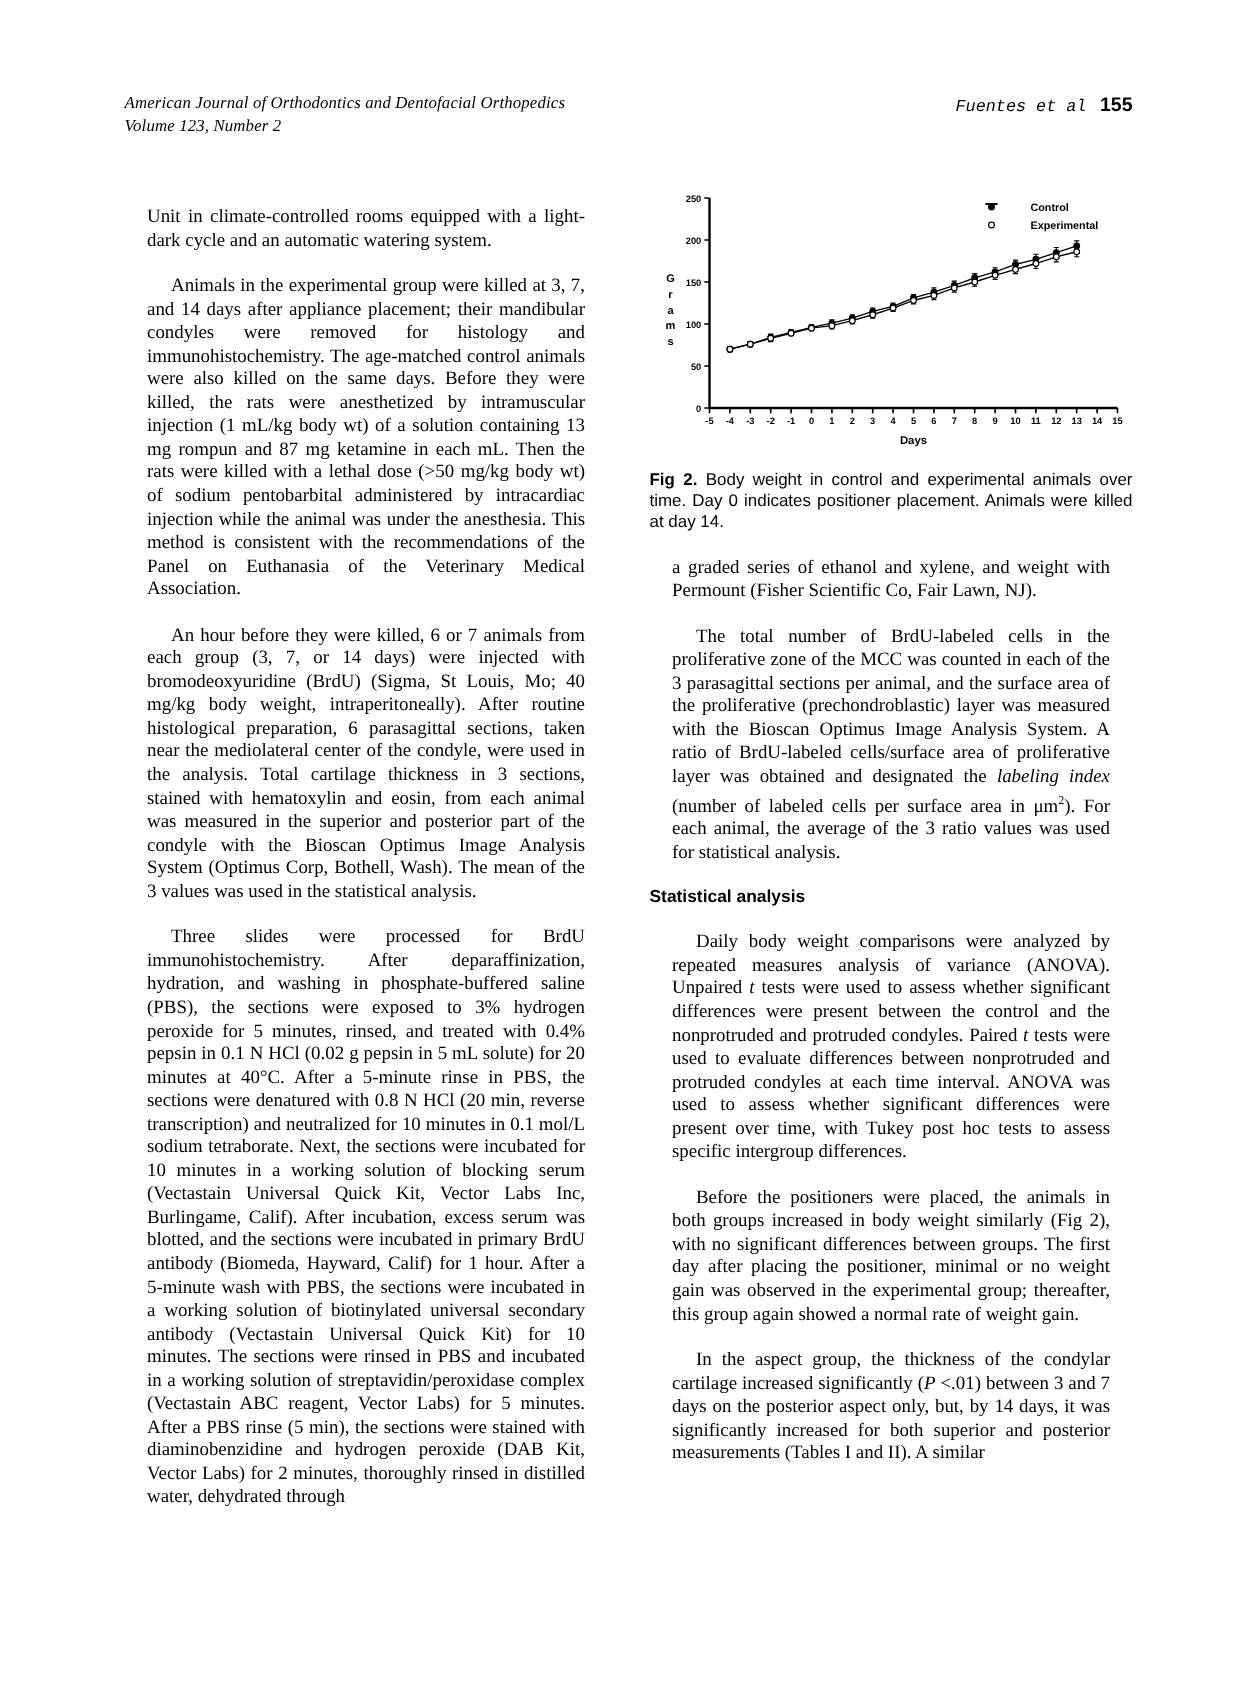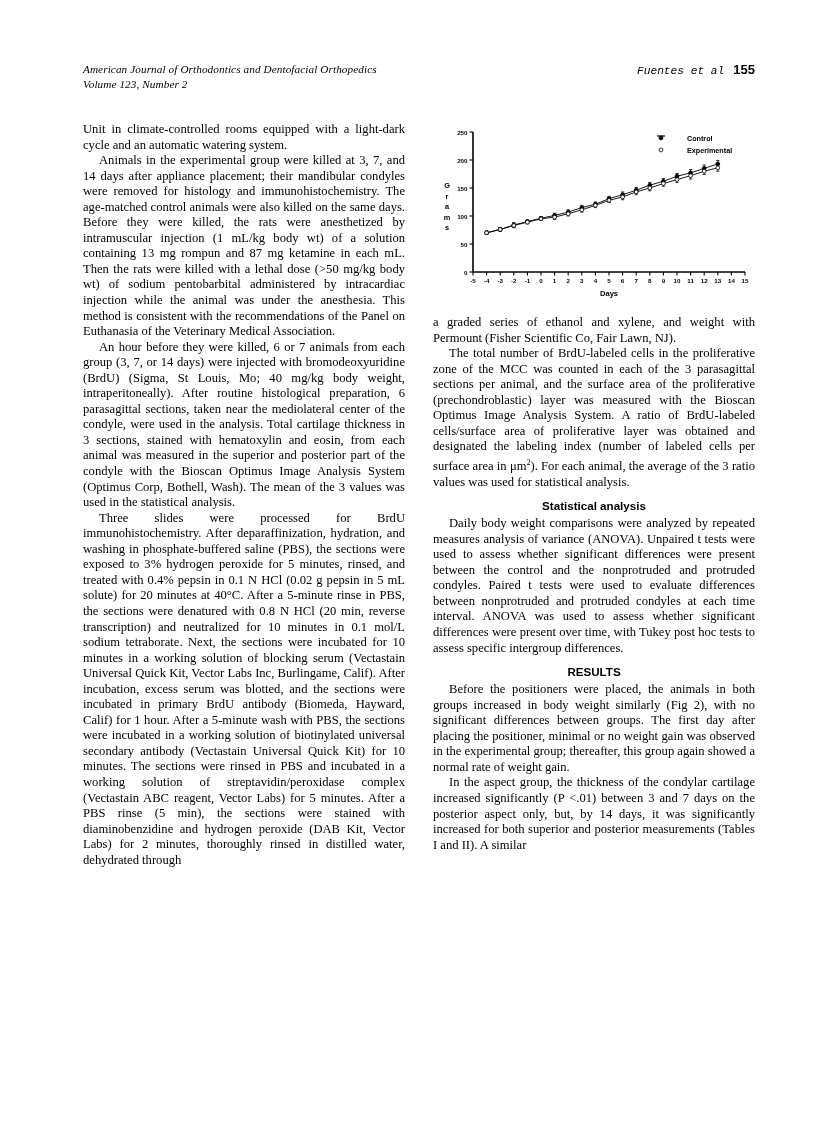--- a/index.html
+++ b/index.html
@@ -53,34 +53,34 @@
     font-size: 12.6px;
     line-height: 15.55px;
     text-align: justify;
     text-justify: inter-word;
     hyphens: manual;
   }
   .col-left  { left: 83px; }
   .col-right { left: 433px; }
 
   .col p {
-    margin: 0;
+    margin: 15px;
     text-indent: 16px;
   }
   .col p.noindent { text-indent: 0; }
 
   h2.section {
     font-family: "Liberation Sans", sans-serif;
     font-weight: bold;
     font-size: 11.6px;
     margin: 9px 0 3px 0;
     line-height: 14px;
-    text-align: center;
-  }
-  .ital { }
+    text-align: left;
+  }
+  .ital { font-style: italic; }
 
   
   .figure {
     position: relative;
     width: 322px;
     margin: 0 0 8px 0;
   }
   .fig-box {
     position: relative;
     width: 322px;
@@ -338,26 +338,28 @@
               <circle cx="271.2" cy="49.2" r="1.9" fill="#fff" stroke="#000" stroke-width="0.8"></circle>
               <circle cx="284.8" cy="45.84" r="1.9" fill="#fff" stroke="#000" stroke-width="0.8"></circle>
               <line x1="224" y1="14" x2="232" y2="14" stroke="#000" stroke-width="1.2"></line>
               <circle cx="228" cy="16" r="1.9" fill="#000" stroke="#000" stroke-width="0.8"></circle>
               <text x="254" y="18.6" text-anchor="start" font-family="&quot;Liberation Sans&quot;, sans-serif" font-size="7.2" font-weight="bold" fill="#000">Control</text>
               <circle cx="228" cy="28" r="1.9" fill="#fff" stroke="#000" stroke-width="0.8"></circle>
               <text x="254" y="30.6" text-anchor="start" font-family="&quot;Liberation Sans&quot;, sans-serif" font-size="7.2" font-weight="bold" fill="#000">Experimental</text>
             </g>
         </svg>
       </div>
+      <div class="fig-caption">
+        <b>Fig 2.</b><span> Body weight in control and experimental animals over time. Day 0 indicates positioner placement. Animals were killed at day 14.</span>
+      </div>
     </div>
 
     <p class="noindent">a graded series of ethanol and xylene, and weight with Permount (Fisher Scientific Co, Fair Lawn, NJ).</p>
     <p><span>The total number of BrdU-labeled cells in the proliferative zone of the MCC was counted in each of the 3 parasagittal sections per animal, and the surface area of the proliferative (prechondroblastic) layer was measured with the Bioscan Optimus Image Analysis System. A ratio of BrdU-labeled cells/surface area of proliferative layer was obtained and designated the </span><span class="ital">labeling index</span><span> (number of labeled cells per surface area in μm</span><span class="sup">2</span><span>). For each animal, the average of the 3 ratio values was used for statistical analysis.</span></p>
 
     <h2 class="section">Statistical analysis</h2>
     <p><span>Daily body weight comparisons were analyzed by repeated measures analysis of variance (ANOVA). Unpaired </span><span class="ital">t</span><span> tests were used to assess whether significant differences were present between the control and the nonprotruded and protruded condyles. Paired </span><span class="ital">t</span><span> tests were used to evaluate differences between nonprotruded and protruded condyles at each time interval. ANOVA was used to assess whether significant differences were present over time, with Tukey post hoc tests to assess specific intergroup differences.</span></p>
 
-    <h2 class="section">RESULTS</h2>
     <p>Before the positioners were placed, the animals in both groups increased in body weight similarly (Fig 2), with no significant differences between groups. The first day after placing the positioner, minimal or no weight gain was observed in the experimental group; thereafter, this group again showed a normal rate of weight gain.</p>
     <p><span>In the aspect group, the thickness of the condylar cartilage increased significantly (</span><span class="ital">P</span><span> &lt;.01) between 3 and 7 days on the posterior aspect only, but, by 14 days, it was significantly increased for both superior and posterior measurements (Tables I and II). A similar</span></p>
   </div>
 
 </div>
 
 </body></html>

